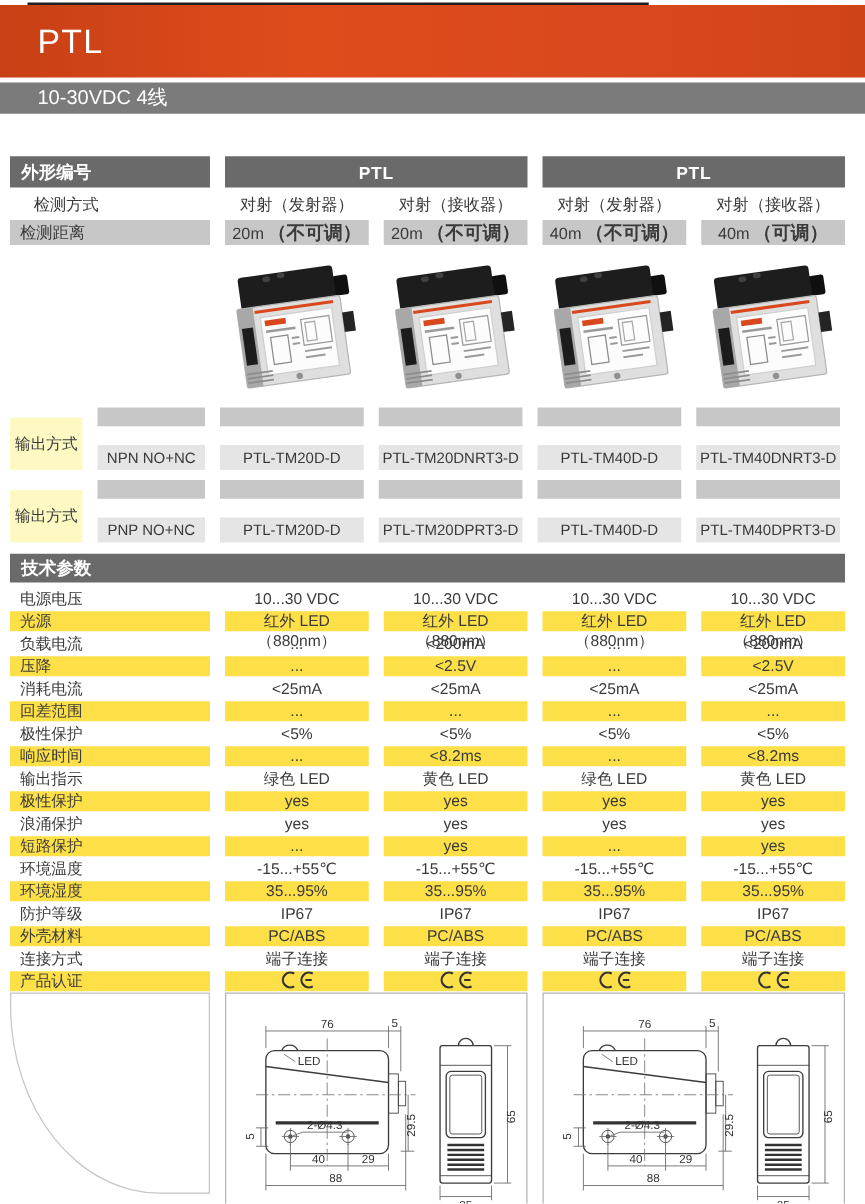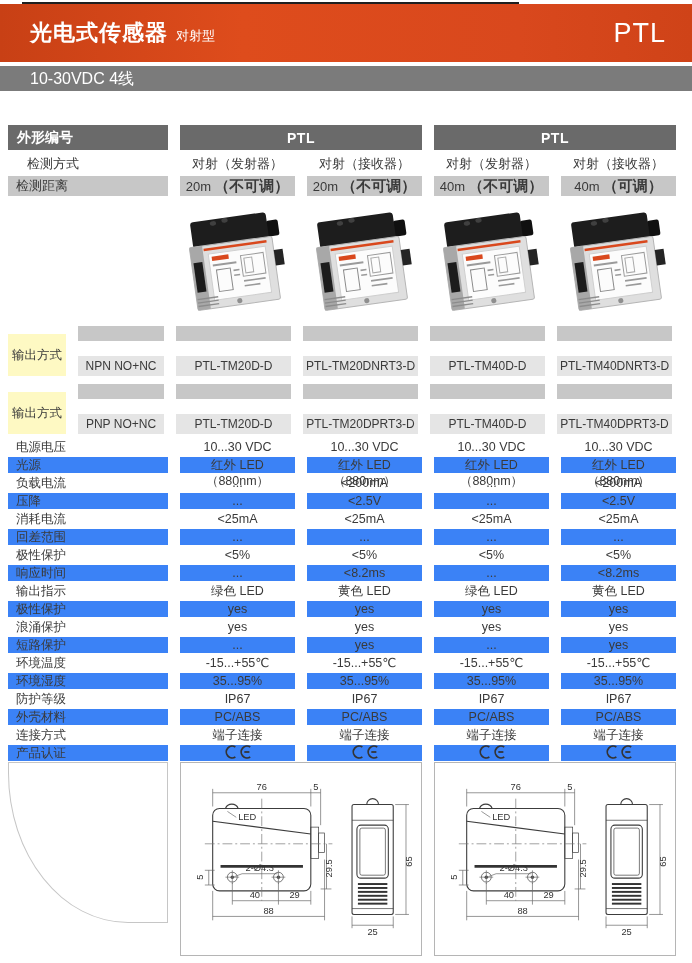--- a/index.html
+++ b/index.html
@@ -53,21 +53,21 @@
 
   .techbar{margin-top:9px;height:23px;background:#6a6a6a;color:#fff;font-weight:bold;
            font-size:14px;line-height:23px;padding-left:9px;box-sizing:border-box;}
 
   .specs{margin-top:4px;}
   .spec-row{display:grid;grid-template-columns:160px 115px 115px 115px 115px;column-gap:12px;
             height:18px;align-items:center;font-size:12.5px;}
   .spec-row .cell{height:16px;line-height:16px;}
   .spec-row .lab{padding-left:8px;}
   .spec-row .val{text-align:center;}
-  .spec-row.alt .cell{background:#3b82f6;}
+  .spec-row.alt .cell{background:#fde047;}
   .cesvg{vertical-align:-2px;}
   .cesvg path,.cesvg line{stroke:#333;stroke-width:2;fill:none;}
 
   .draws{height:161px;}
   .curvebox{grid-column:1;height:161px;box-sizing:border-box;border:1px solid #c6c6c6;
             border-bottom-left-radius:120px 150px;}
   .dbox{grid-column:span 2;height:194px;box-sizing:border-box;border:1px solid #b5b5b5;
         background:#fff;display:flex;align-items:center;justify-content:center;}
 
   
@@ -78,24 +78,20 @@
   .tdraw text{font-size:9.5px;fill:#333;}
 </style>
 </head>
 <body>
 
 <div class="page">
 
   <div class="topline"></div>
 
   <div class="hdr">
-    <div class="hdr-left">
-      <span class="hdr-title">光电式传感器</span>
-      <span class="hdr-sub">对射型</span>
-    </div>
     <span class="hdr-model">PTL</span>
   </div>
 
   <div class="subbar">10-30VDC 4线</div>
 
   <div class="content">
 
     <div class="g rowA">
       <div class="hcell lab">外形编号</div>
       <div class="hcell ptl">PTL</div>
@@ -263,20 +259,21 @@
       <div class="strip" style="grid-column:4"></div>
       <div class="strip" style="grid-column:5"></div>
       <div class="strip" style="grid-column:6"></div>
       <div class="name" style="grid-column:2">PNP NO+NC</div>
       <div class="name" style="grid-column:3">PTL-TM20D-D</div>
       <div class="name" style="grid-column:4">PTL-TM20DPRT3-D</div>
       <div class="name" style="grid-column:5">PTL-TM40D-D</div>
       <div class="name" style="grid-column:6">PTL-TM40DPRT3-D</div>
     </div>
 
+    <div class="techbar">技术参数</div>
 
     <div class="specs">
         <div class="spec-row">
           <div class="cell lab">电源电压</div>
           <div class="cell val">10...30 VDC</div>
           <div class="cell val">10...30 VDC</div>
           <div class="cell val">10...30 VDC</div>
           <div class="cell val">10...30 VDC</div>
         </div>
         <div class="spec-row alt">

